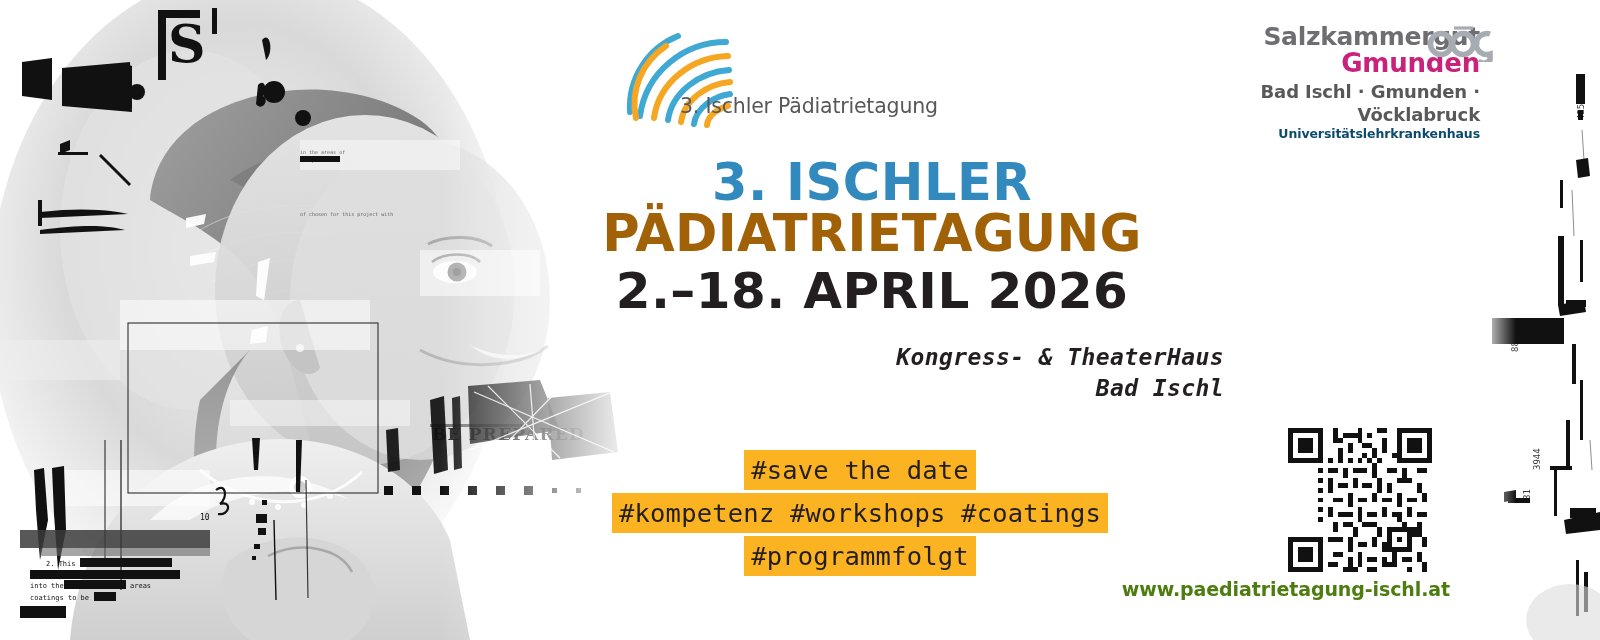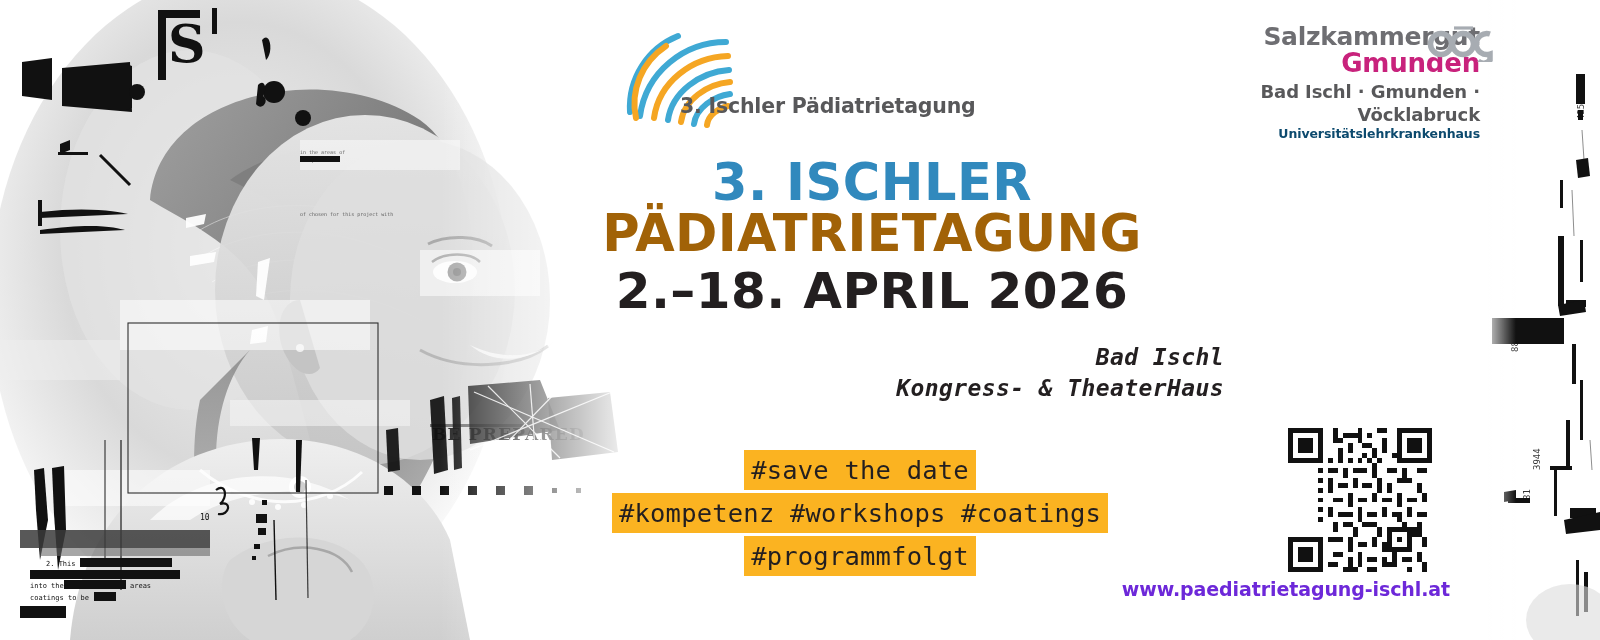--- a/index.html
+++ b/index.html
@@ -10,21 +10,21 @@
   
   .collage{position:absolute;left:0;top:0;width:640px;height:640px;overflow:hidden;}
   .collage svg{position:absolute;left:0;top:0;}
 
   
   .collage-right{position:absolute;left:1480px;top:0;width:120px;height:640px;overflow:hidden;}
 
   
   .event-logo{position:absolute;left:622px;top:32px;width:300px;height:100px;}
   .event-logo .logo-text{position:absolute;left:58px;top:62px;font-family:"DejaVu Sans","Liberation Sans",sans-serif;
-    font-size:20.5px;font-weight:700;color:#58585a;letter-spacing:-0.2px;white-space:nowrap;}
+    font-size:20.5px;font-weight:400;color:#58585a;letter-spacing:-0.2px;white-space:nowrap;}
 
   
   .klinik{position:absolute;left:1180px;top:24px;width:300px;text-align:right;}
   .klinik .l1{font-family:"DejaVu Sans","Liberation Sans",sans-serif;font-size:25px;font-weight:700;
     color:#6e6e72;line-height:1.02;letter-spacing:-0.3px;}
   .klinik .l2{font-family:"DejaVu Sans","Liberation Sans",sans-serif;font-size:26px;font-weight:700;
     color:#c8227c;line-height:1.05;letter-spacing:-0.2px;}
   .klinik .l3{font-family:"DejaVu Sans","Liberation Sans",sans-serif;font-size:18px;font-weight:600;
     color:#58585a;line-height:1.28;margin-top:3px;letter-spacing:-0.1px;}
   .klinik .l4{font-family:"DejaVu Sans","Liberation Sans",sans-serif;font-size:12.5px;font-weight:600;
@@ -48,21 +48,21 @@
   .tags{position:absolute;left:560px;top:450px;width:600px;text-align:center;}
   .tags .row{margin-bottom:3px;line-height:0;}
   .tags .hl{display:inline-block;background:#fbb321;color:#231f20;
     font-family:"DejaVu Sans Mono","Liberation Mono",monospace;font-weight:400;font-size:25.5px;
     line-height:34px;padding:3px 7px 3px 7px;white-space:pre;letter-spacing:0.2px;}
 
   
   .qr{position:absolute;left:1288px;top:428px;width:144px;height:144px;}
   .url{position:absolute;left:1000px;top:578px;width:450px;text-align:right;
     font-family:"DejaVu Sans","Liberation Sans",sans-serif;font-weight:700;font-size:19px;
-    color:#6d28d9;letter-spacing:-0.1px;}
+    color:#4d7c0f;letter-spacing:-0.1px;}
 </style>
 </head>
 <body>
 
 <div id="poster">
 
   <div class="collage">
     <svg width="640" height="640" viewBox="0 0 640 640">
       <defs>
         <radialGradient id="faceG" cx="48%" cy="42%" r="62%">
@@ -345,22 +345,22 @@
     <path d="M66 12 a10.5 10.5 0 1 0 0 20 L66 38 a8 8 0 0 1 -12 1" fill="none" stroke="#a7acb2" stroke-width="5.5"></path>
   </svg>
 
   <div class="headline">
     <div class="hl1">3. ISCHLER</div>
     <div class="hl2">PÄDIATRIETAGUNG</div>
     <div class="hl3">2.–18. APRIL 2026</div>
   </div>
 
   <div class="venue">
+    <div>Kongress- &amp; TheaterHaus</div>
     <div>Bad Ischl</div>
-    <div>Kongress- &amp; TheaterHaus</div>
   </div>
 
   <div class="tags">
     <div class="row">
       <span class="hl">#save the date</span>
     </div>
     <div class="row">
       <span class="hl">#kompetenz #workshops #coatings</span>
     </div>
     <div class="row">

